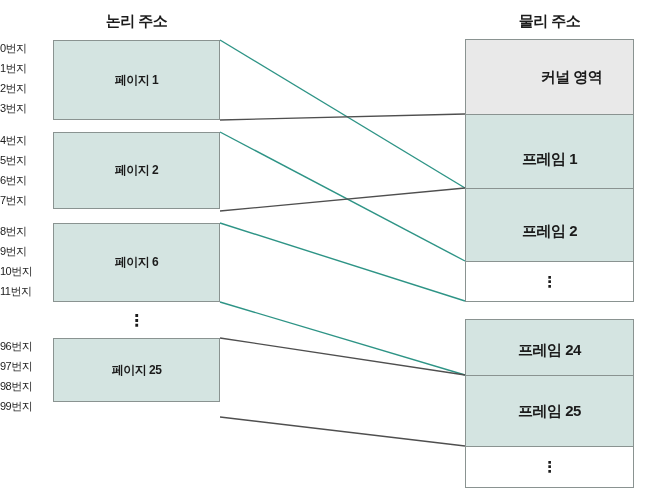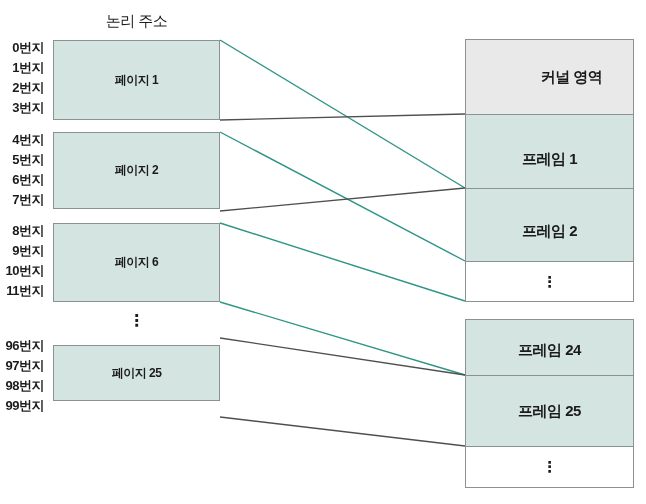--- a/index.html
+++ b/index.html
@@ -9,31 +9,31 @@
   }
   .canvas{
     position:relative;
     width:646px;height:504px;
     background:var(--background,#fff);
     overflow:hidden;
   }
   .title{
     position:absolute;top:12px;height:20px;
     text-align:center;
-    font-size:15px;font-weight:400;
+    font-size:15px;font-weight:700;
     color:var(--text,#1b1b1b);
     letter-spacing:-0.5px;
   }
   #title-logical{left:53px;width:167px;}
   #title-physical{left:465px;width:169px;}
 
   .addr{
     position:absolute;left:0;width:44px;height:20px;
-    line-height:20px;text-align:right;
-    font-size:13px;font-weight:700;
+    line-height:20px;
+    font-size:11px;font-weight:400;
     color:var(--text,#1b1b1b);
     letter-spacing:-0.5px;
   }
   .page-box{
     position:absolute;left:53px;width:167px;
     box-sizing:border-box;
     border:1.5px solid var(--box-border,#8a9391);
     background:var(--page-fill,#d4e4e1);
     display:flex;align-items:center;justify-content:center;
     font-size:12px;font-weight:700;
@@ -63,20 +63,21 @@
   }
   svg.lines line.teal{stroke:var(--line-teal,#2e9486);stroke-width:1.4;}
   svg.lines line.gray{stroke:var(--line-gray,#4f4f4f);stroke-width:1.3;}
 </style>
 </head>
 <body>
 
 <div class="canvas">
 
   <div class="title" id="title-logical">논리 주소</div>
+  <div class="title" id="title-physical">물리 주소</div>
 
   <div class="addr" style="top:38px">0번지</div>
   <div class="addr" style="top:58px">1번지</div>
   <div class="addr" style="top:78px">2번지</div>
   <div class="addr" style="top:98px">3번지</div>
 
   <div class="addr" style="top:130px">4번지</div>
   <div class="addr" style="top:150px">5번지</div>
   <div class="addr" style="top:170px">6번지</div>
   <div class="addr" style="top:190px">7번지</div>
@@ -88,21 +89,21 @@
 
   <div class="addr" style="top:336px">96번지</div>
   <div class="addr" style="top:356px">97번지</div>
   <div class="addr" style="top:376px">98번지</div>
   <div class="addr" style="top:396px">99번지</div>
 
   <div class="page-box" style="top:40px;height:80px">페이지 1</div>
   <div class="page-box" style="top:132px;height:77px">페이지 2</div>
   <div class="page-box" style="top:223px;height:79px">페이지 6</div>
   <div class="ellipsis-left">⋮</div>
-  <div class="page-box" style="top:345px;height:56px">페이지 25</div>
+  <div class="page-box" style="top:338px;height:64px">페이지 25</div>
 
   <div class="phys-box kernel" style="top:39px;height:76px">커널 영역</div>
   <div class="phys-box frame" style="top:114px;height:90px">프레임 1</div>
   <div class="phys-box frame" style="top:188px;height:86px">프레임 2</div>
   <div class="phys-box gap" style="top:261px;height:41px">⋮</div>
   <div class="phys-box frame" style="top:319px;height:63px">프레임 24</div>
   <div class="phys-box frame" style="top:375px;height:72px">프레임 25</div>
   <div class="phys-box gap" style="top:446px;height:42px">⋮</div>
 
   <svg class="lines" width="646" height="504" viewBox="0 0 646 504">

